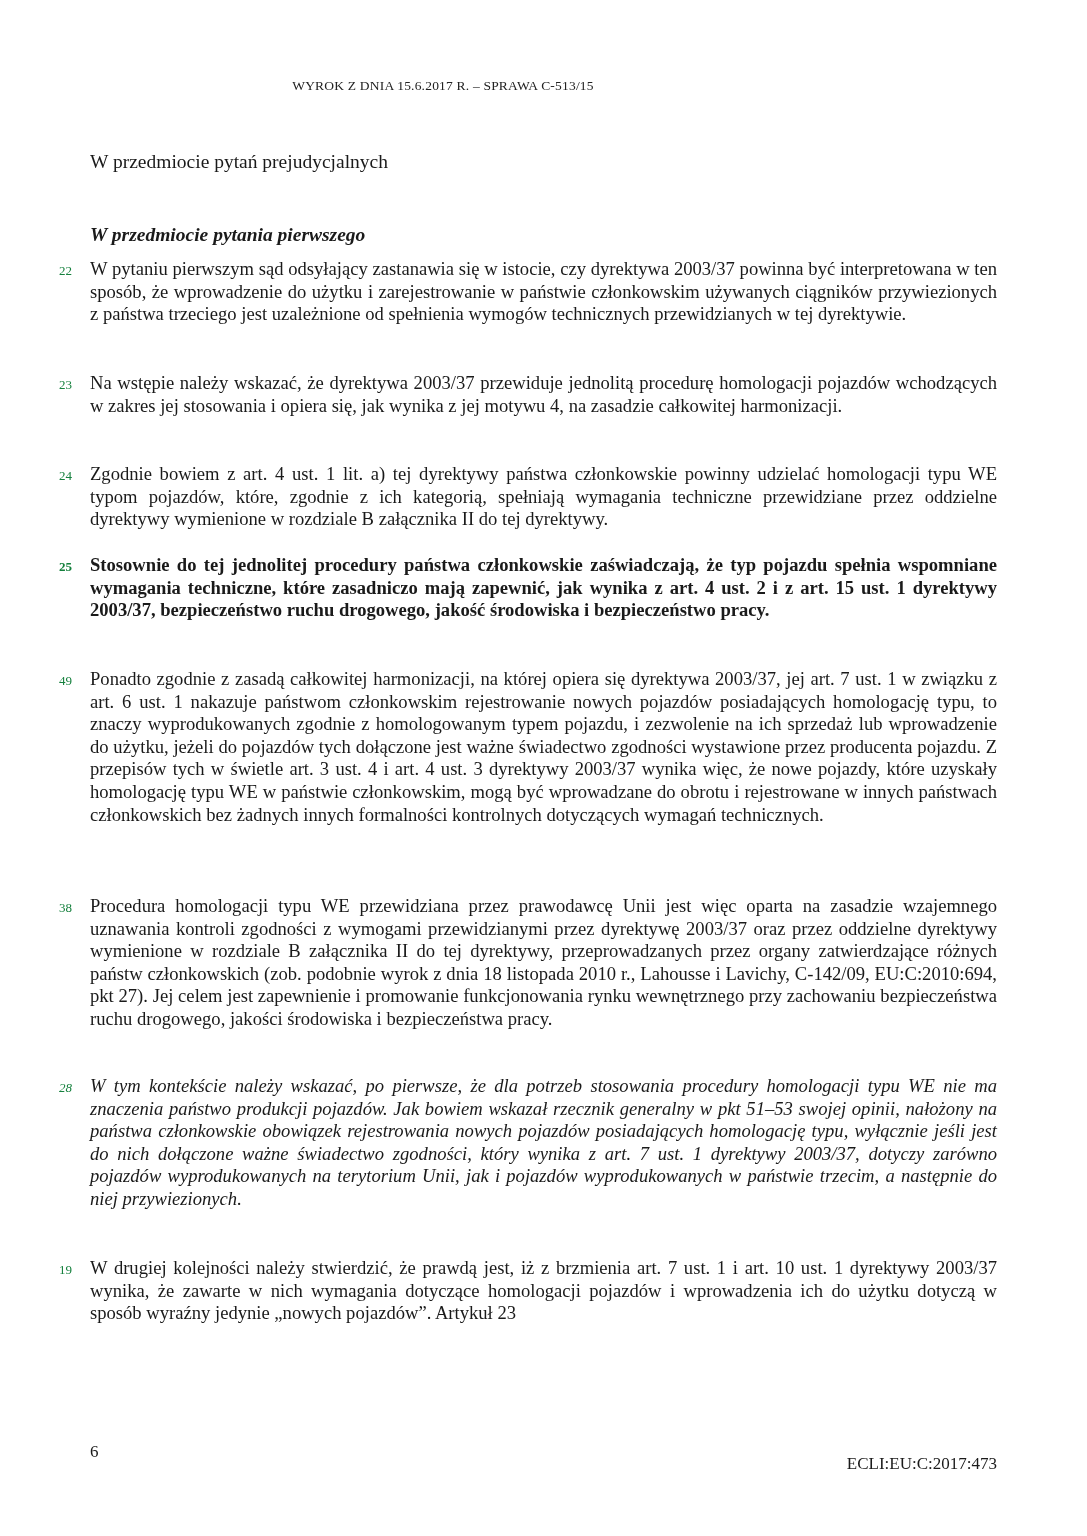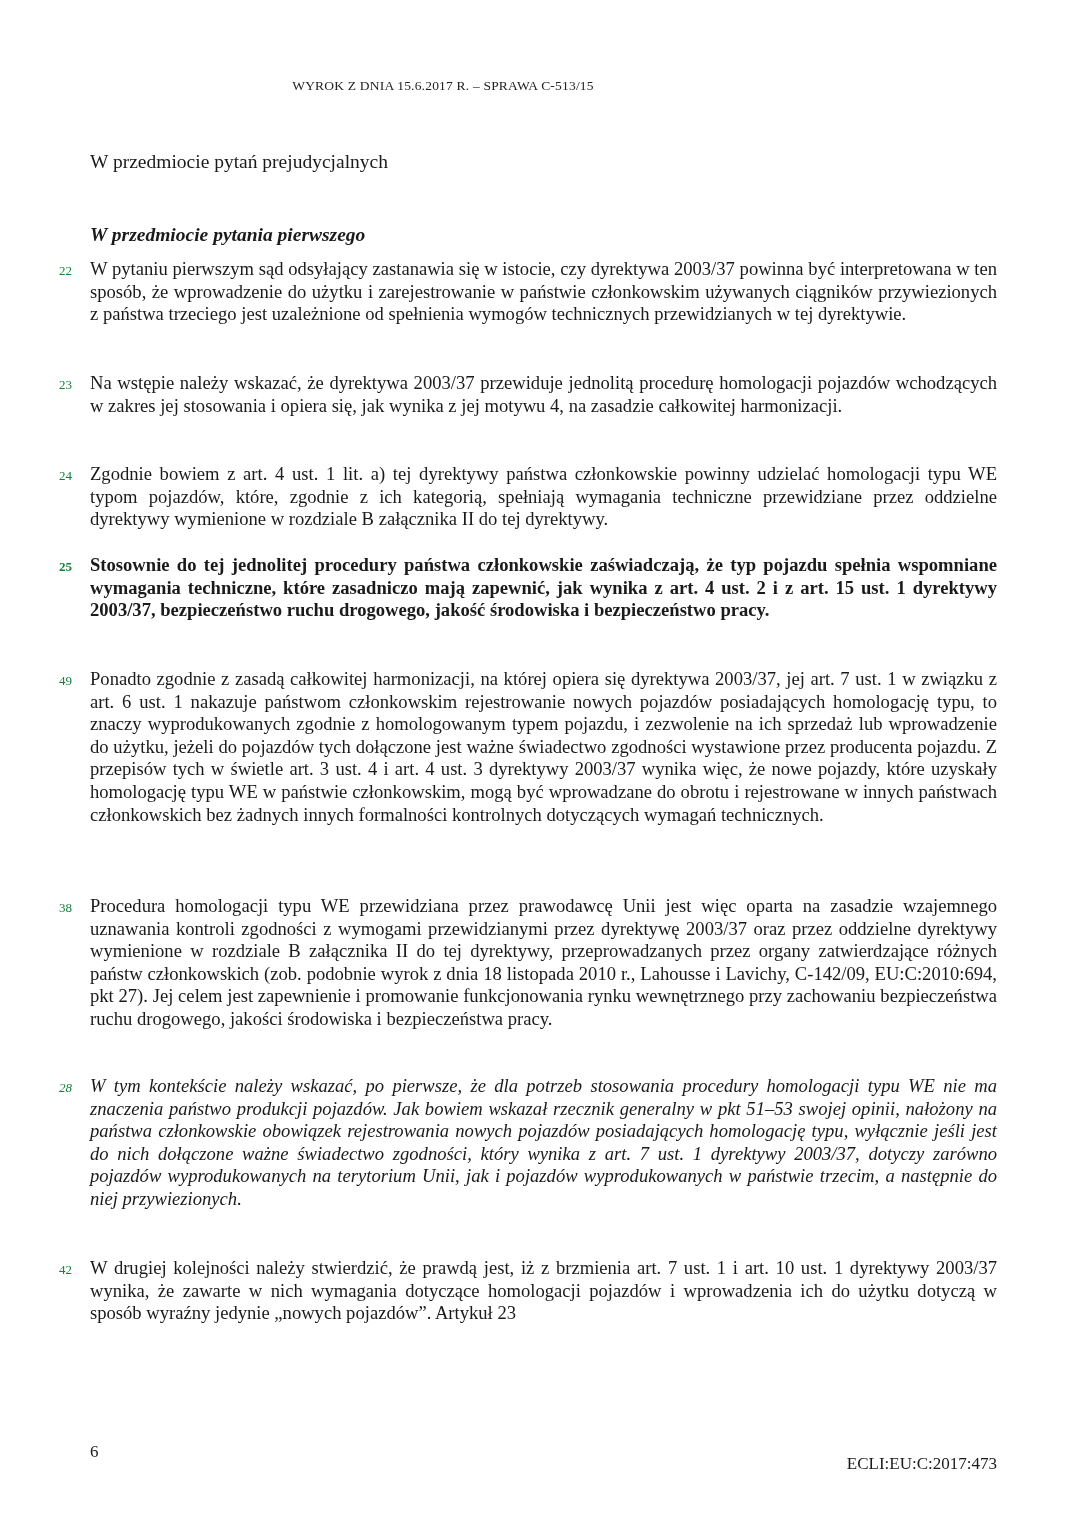--- a/index.html
+++ b/index.html
@@ -76,18 +76,18 @@
   <span class="para-num">38</span>
   <span>Procedura homologacji typu WE przewidziana przez prawodawcę Unii jest więc oparta na zasadzie wzajemnego uznawania kontroli zgodności z wymogami przewidzianymi przez dyrektywę 2003/37 oraz przez oddzielne dyrektywy wymienione w rozdziale B załącznika II do tej dyrektywy, przeprowadzanych przez organy zatwierdzające różnych państw członkowskich (zob. podobnie wyrok z dnia 18 listopada 2010 r., Lahousse i Lavichy, C‑142/09, EU:C:2010:694, pkt 27). Jej celem jest zapewnienie i promowanie funkcjonowania rynku wewnętrznego przy zachowaniu bezpieczeństwa ruchu drogowego, jakości środowiska i bezpieczeństwa pracy.</span>
 </div>
 
 <div class="para" style="top:1075px;font-style:italic;">
   <span class="para-num">28</span>
   <span>W tym kontekście należy wskazać, po pierwsze, że dla potrzeb stosowania procedury homologacji typu WE nie ma znaczenia państwo produkcji pojazdów. Jak bowiem wskazał rzecznik generalny w pkt 51–53 swojej opinii, nałożony na państwa członkowskie obowiązek rejestrowania nowych pojazdów posiadających homologację typu, wyłącznie jeśli jest do nich dołączone ważne świadectwo zgodności, który wynika z art. 7 ust. 1 dyrektywy 2003/37, dotyczy zarówno pojazdów wyprodukowanych na terytorium Unii, jak i pojazdów wyprodukowanych w państwie trzecim, a następnie do niej przywiezionych.</span>
 </div>
 
 <div class="para" style="top:1257px;">
-  <span class="para-num">42</span>
+  <span class="para-num">19</span>
   <span>W drugiej kolejności należy stwierdzić, że prawdą jest, iż z brzmienia art. 7 ust. 1 i art. 10 ust. 1 dyrektywy 2003/37 wynika, że zawarte w nich wymagania dotyczące homologacji pojazdów i wprowadzenia ich do użytku dotyczą w sposób wyraźny jedynie „nowych pojazdów”. Artykuł 23</span>
 </div>
 
 <div class="footer-page">6</div>
 <div class="footer-ecli">ECLI:EU:C:2017:473</div>
 
 </body></html>

